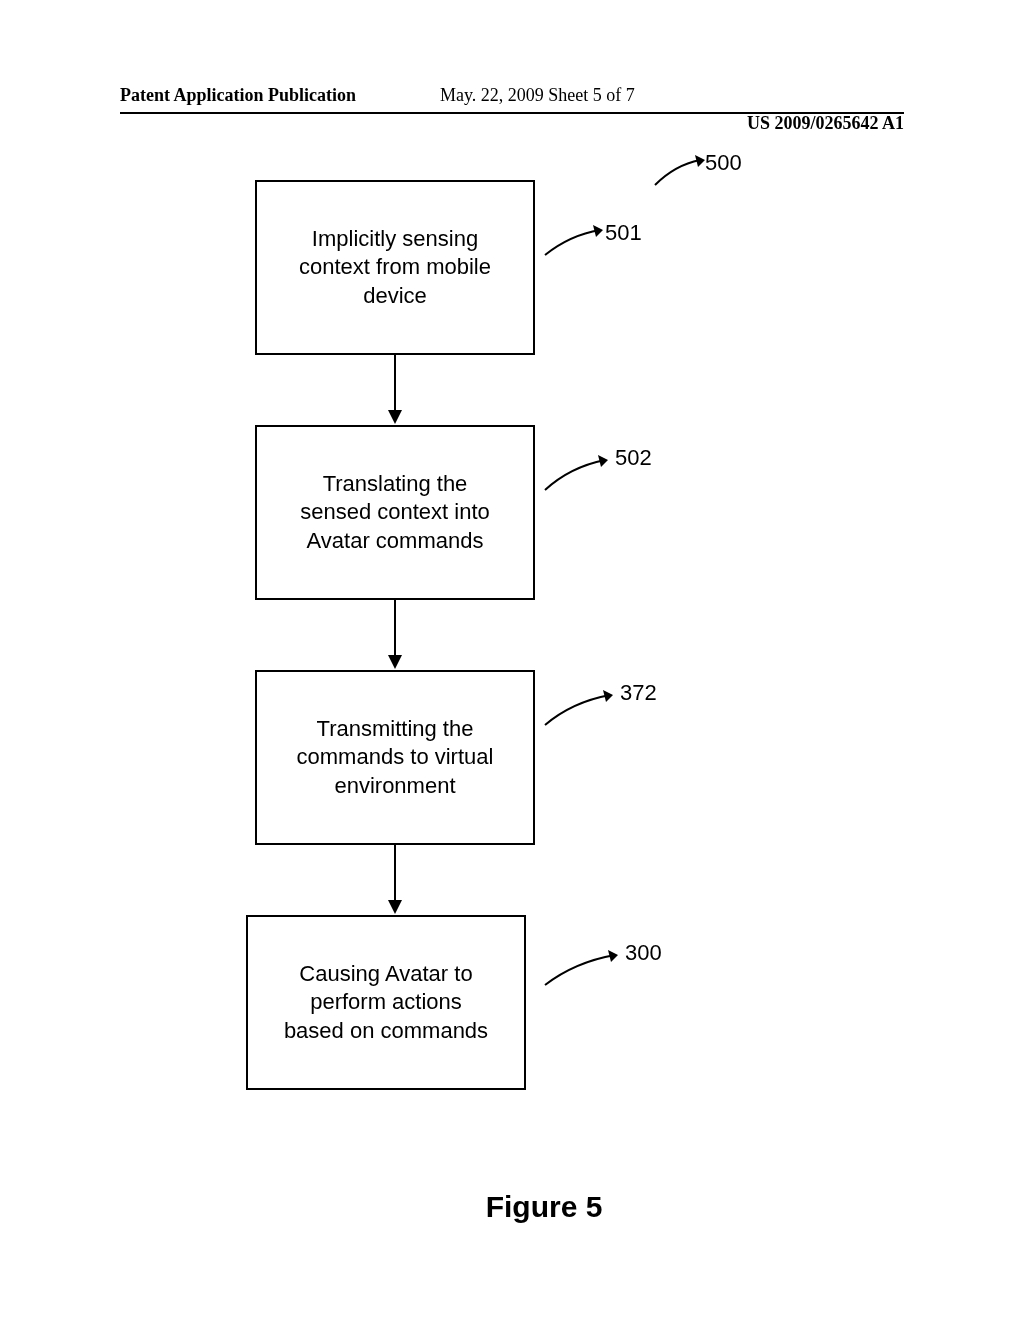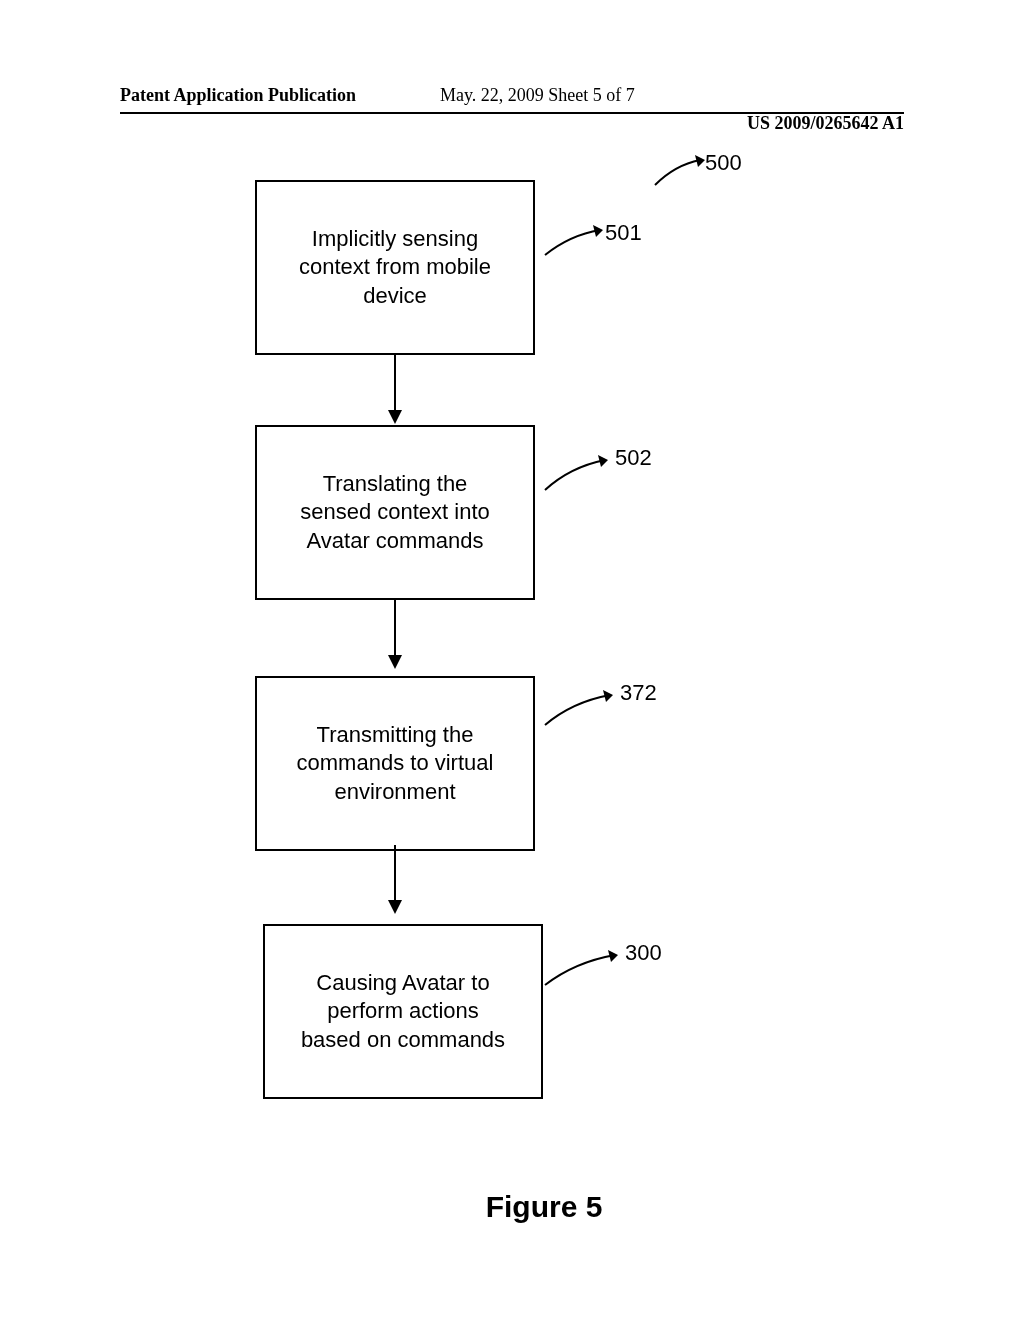--- a/index.html
+++ b/index.html
@@ -131,33 +131,33 @@
   </div>
   <div class="label" style="top:275px; left:615px;">502</div>
   <svg class="leader-svg" style="top:285px; left:540px;" width="70" height="40">
     <path d="M5 35 Q 30 12 65 5" stroke="#000" stroke-width="2" fill="none"></path>
     <path d="M58 0 L68 5 L61 12 Z" fill="#000"></path>
   </svg>
 
   <div class="arrow-stem" style="top:430px; left:394px; height:55px;"></div>
   <div class="arrow-head" style="top:485px; left:388px;"></div>
 
-  <div class="box" style="top:500px; left:255px;margin-top:6px;">
+  <div class="box" style="top:500px; left:255px;">
     <span>Transmitting the commands to virtual environment</span>
   </div>
   <div class="label" style="top:510px; left:620px;">372</div>
   <svg class="leader-svg" style="top:520px; left:540px;" width="75" height="40">
     <path d="M5 35 Q 32 12 70 5" stroke="#000" stroke-width="2" fill="none"></path>
     <path d="M63 0 L73 5 L66 12 Z" fill="#000"></path>
   </svg>
 
   <div class="arrow-stem" style="top:675px; left:394px; height:55px;"></div>
   <div class="arrow-head" style="top:730px; left:388px;"></div>
 
-  <div class="box" style="top:745px; left:263px;margin-top:9px;">
+  <div class="box" style="top:745px; left:246px;">
     <span>Causing Avatar to perform actions based on commands</span>
   </div>
   <div class="label" style="top:770px; left:625px;">300</div>
   <svg class="leader-svg" style="top:780px; left:540px;" width="80" height="40">
     <path d="M5 35 Q 35 12 75 5" stroke="#000" stroke-width="2" fill="none"></path>
     <path d="M68 0 L78 5 L71 12 Z" fill="#000"></path>
   </svg>
 
 </div>
 

